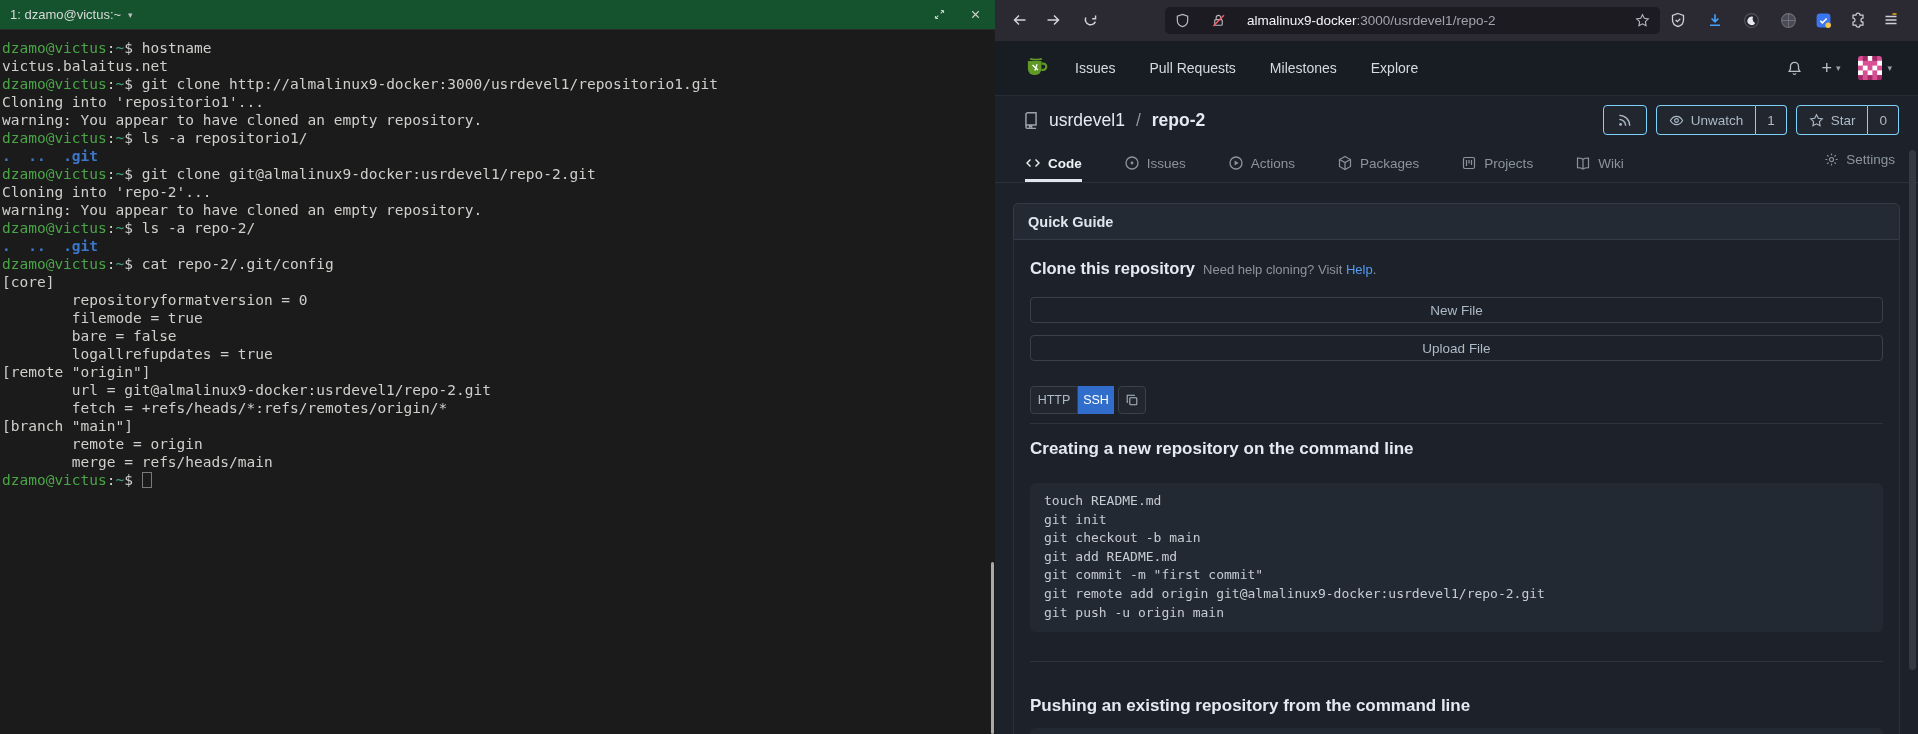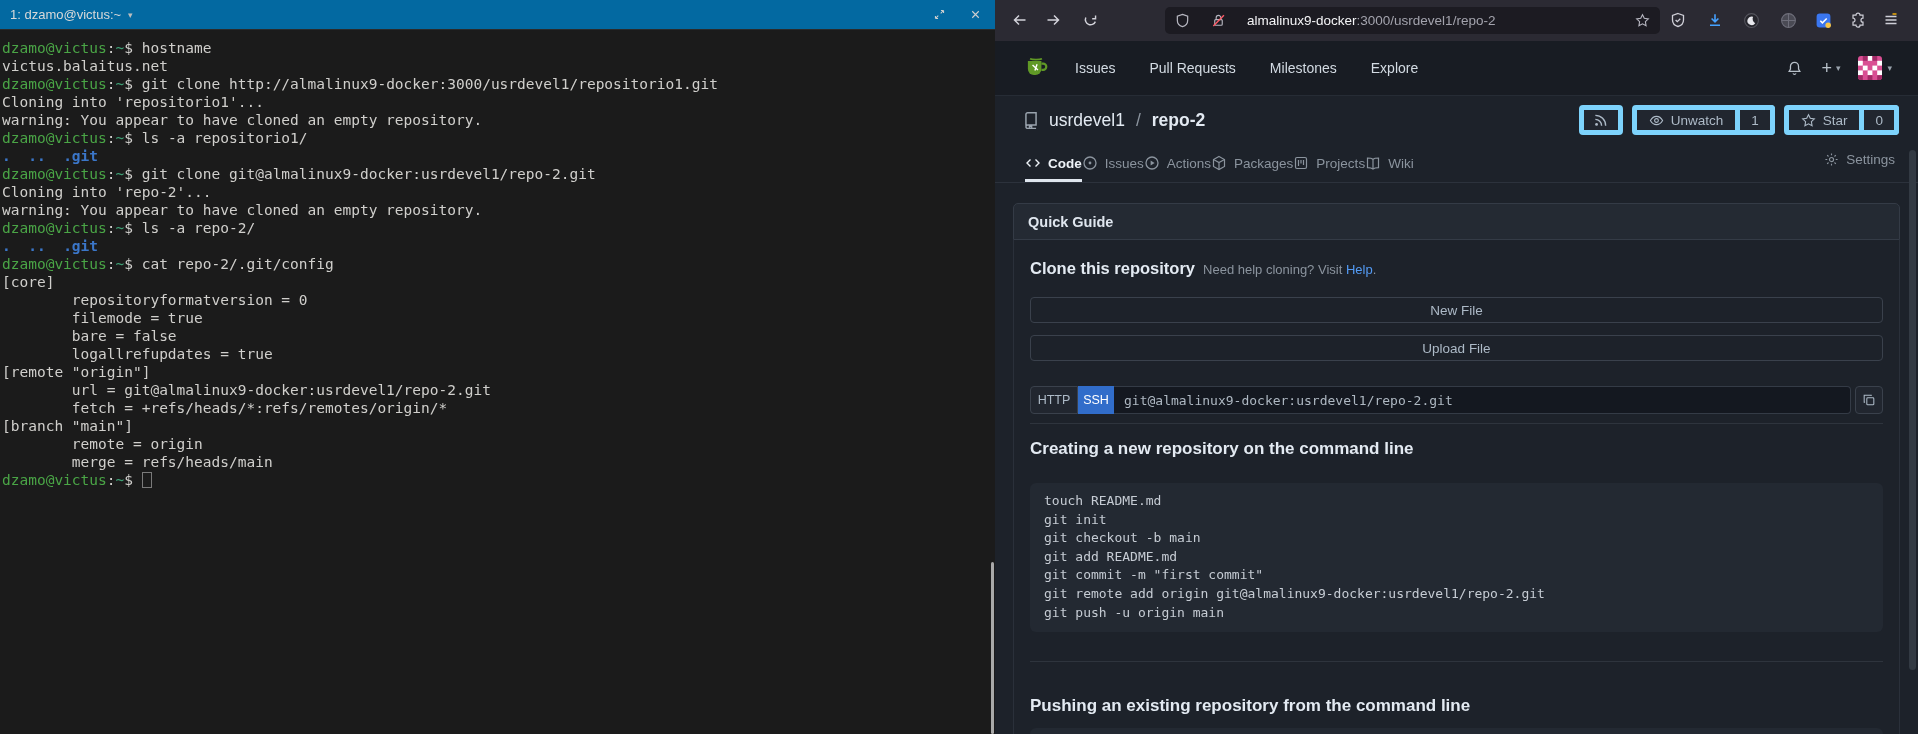--- a/index.html
+++ b/index.html
@@ -1,21 +1,21 @@
 <!DOCTYPE html>
 <html><head>
 <meta charset="utf-8">
 <style>
   html,body{margin:0;padding:0;background:#000;}
   .screen{position:relative;width:1918px;height:734px;overflow:hidden;background:#000;
           font-family:"Liberation Sans",sans-serif;-webkit-font-smoothing:antialiased;}
   svg{display:block;}
   
   .terminal{position:absolute;left:0;top:0;width:995px;height:734px;background:#1b1b1b;}
-  .term-titlebar{position:relative;height:29px;background:#0369a1;border-bottom:1px solid #2b2b2b;
+  .term-titlebar{position:relative;height:29px;background:#14532d;border-bottom:1px solid #2b2b2b;
                  display:flex;align-items:center;color:#d9d9d9;font-size:13px;}
   .term-title{margin-left:10px;}
   .term-caret{margin-left:7px;font-size:9px;color:#bdbdbd;font-family:"DejaVu Sans",sans-serif;}
   .term-btn{position:absolute;top:1px;width:28px;height:27px;display:flex;align-items:center;justify-content:center;color:#cfcfcf;}
   .term-body{position:absolute;left:0;top:29px;right:0;bottom:0;padding:10px 0 0 2px;
              font-family:"DejaVu Sans Mono",monospace;font-size:14.5px;line-height:18px;
              color:#d0cfcc;white-space:pre;overflow:hidden;}
   .tline{height:18px;}
   .c-g{color:#4aa546;}
   .c-tl{color:#3e9f74;}
@@ -43,28 +43,28 @@
   .sm-caret{font-size:9px;color:#9aa3ad;font-family:"DejaVu Sans",sans-serif;}
   .g-avatar-wrap{display:flex;align-items:center;gap:5px;}
   .g-avatar{width:24px;height:24px;border-radius:3px;overflow:hidden;}
   
   .repo-head{position:absolute;left:0;top:96px;right:0;height:87px;background:#1d222a;border-bottom:1px solid #2c323c;box-sizing:border-box;}
   .repo-title{position:absolute;left:27px;top:9px;height:30px;display:flex;align-items:center;gap:9px;
               font-size:17.5px;color:#e3eaf2;}
   .repo-sep{color:#8b949e;margin:0 2px;}
   .repo-name{font-weight:700;}
   .repo-actions{position:absolute;right:19px;top:9px;height:30px;display:flex;gap:9px;}
-  .btn{display:flex;align-items:center;justify-content:center;background:#21262f;border:5px solid #7dd3fc;
+  .btn{display:flex;align-items:center;justify-content:center;background:#21262f;border:1px solid #7dd3fc;
        color:#adbac7;font-size:13.5px;border-radius:4px;box-sizing:border-box;height:30px;}
   .btn-group{display:flex;height:30px;}
   .btn-group .btn{border-radius:4px 0 0 4px;gap:7px;padding:0 12px;}
   .btn-group .cnt{border-radius:0 4px 4px 0;border-left:none;padding:0 11px;}
   .rss-btn{width:44px;}
   
-  .tabs{position:absolute;left:30px;bottom:0;height:37px;display:flex;}
+  .tabs{position:absolute;left:30px;bottom:0;height:37px;display:flex;gap:42px;}
   .tab{display:flex;align-items:center;gap:7px;font-size:13.5px;color:#8b949e;height:100%;
        box-sizing:border-box;border-bottom:3px solid transparent;padding-top:2px;cursor:pointer;}
   .tab.active{color:#eef3f8;font-weight:600;border-bottom-color:#dfe6ee;}
   .tab-settings{position:absolute;right:23px;bottom:4px;height:37px;display:flex;align-items:center;gap:7px;
                 font-size:13.5px;color:#8b949e;box-sizing:border-box;border-bottom:3px solid transparent;padding-top:2px;}
   
   .content{position:absolute;left:0;top:183px;right:0;bottom:0;overflow:hidden;background:#1d222a;}
   .qg{position:absolute;left:18px;top:20px;width:887px;height:37px;background:#242a33;border:1px solid #343b46;
       border-radius:5px 5px 0 0;display:flex;align-items:center;padding:0 14px;box-sizing:border-box;
       font-size:14.5px;font-weight:700;color:#dfe6ee;}
@@ -368,21 +368,20 @@
         <div class="clone-h">
           <span>Clone this repository</span><small><span>Need help cloning? Visit</span> <a>Help</a><span>.</span></small>
         </div>
 
         <div class="wide-btn" style="top:95px;">Upload File</div>
         <div class="wide-btn" style="top:57px;">New File</div>
 
         <div class="clone-row">
           <span class="proto-btn">HTTP</span>
           <span class="proto-btn active">SSH</span>
-          <input class="clone-input" readonly="" value="git@almalinux9-docker:usrdevel1/repo-2.git" style="">
           <span class="copy-btn">
             <span>
               <svg width="14" height="14" viewBox="0 0 16 16" fill="none" stroke="#adbac7" stroke-width="1.2">
                   <rect x="5.5" y="5.5" width="8" height="8" rx="1"></rect>
                   <path d="M3.5 10.5h-1v-8h8v1"></path>
                 </svg>
             </span>
           </span>
         </div>
 

